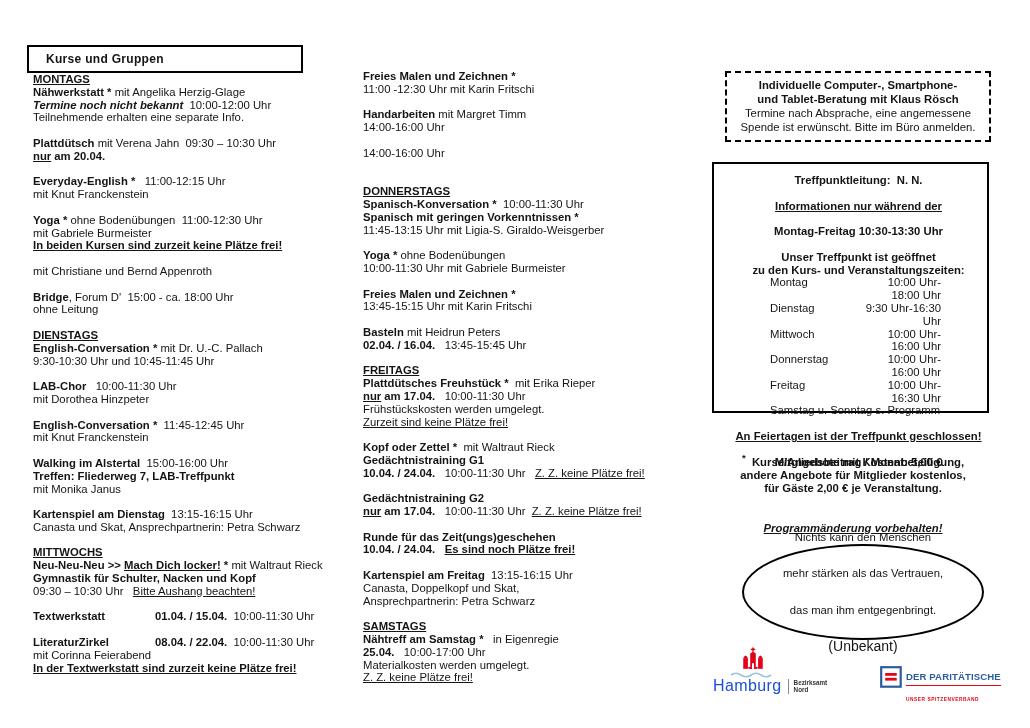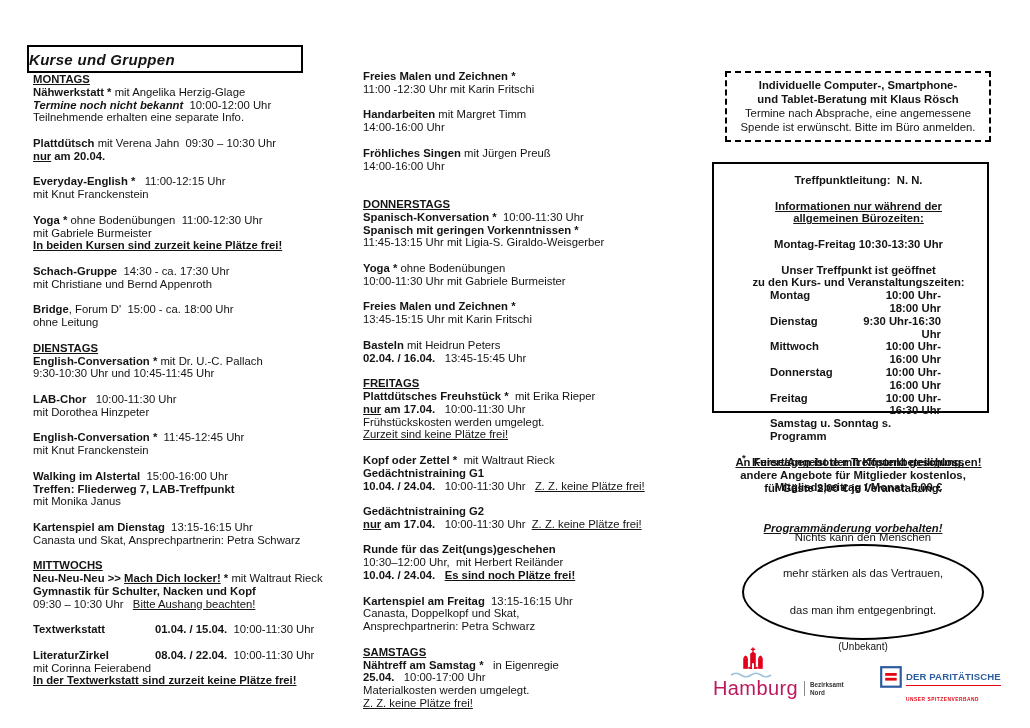--- a/index.html
+++ b/index.html
@@ -6,63 +6,63 @@
   .page{
     position:relative; width:1030px; height:728px; background:#ffffff;
     font-family:"Liberation Sans", sans-serif; color:#141414; overflow:hidden;
   }
   .line{white-space:pre-wrap; line-height:12.8px; min-height:12.8px; font-size:11.3px;}
   .blank{height:12.8px;}
   .b{font-weight:bold;}
   .i{font-style:italic;}
   .u{text-decoration:underline;}
   .p{vertical-align:super; font-size:85%;}
-  .m{font-size:10px;}
+  .m{font-size:14px;}
 
   .title-box{
     position:absolute; left:27px; top:45px; width:272px; height:24px;
     border:2px solid #000; display:flex; align-items:center;
   }
-  .title-box .title{font-size:15px; font-weight:bold; font-style:italic; letter-spacing:0.3px;}
+  .title-box .title{font-size:12px; font-weight:bold; padding-left:17px; letter-spacing:0.3px;}
 
   .col{position:absolute; width:332px;}
   .col-left{left:33px; top:73px;}
   .col-mid{left:363px; top:70px;}
 
   .box-dashed{
     position:absolute; left:725px; top:71px; width:258px;
     border:2px dashed #000; text-align:center; padding:5px 2px 6px 2px;
   }
   .box-dashed .line{line-height:14px; min-height:14px;}
 
   .box-solid{
     position:absolute; left:712px; top:162px; width:277px; height:251px;
     border:2px solid #000; text-align:center; padding-top:10px; box-sizing:border-box;padding-left:16px;
   }
   .hours{padding:0 46px 0 40px; text-align:left;}
-  .hrow{display:flex; font-size:11.3px; line-height:12.8px; font-weight:bold;}
+  .hrow{display:flex; font-size:11.3px; line-height:12.8px; font-weight:normal;}
   .hday{width:92px;}
   .htime{flex:1; text-align:right;}
   .hrow.full{display:block;}
 
   .footnote{position:absolute; left:703px; top:451px; width:300px; text-align:center;}
   .footnote .line{line-height:13.2px; min-height:13.2px;}
 
   .ellipse{
     position:absolute; left:742px; top:544px; width:238px; height:92px;
     border:2.5px solid #000; border-radius:50%;
     display:flex; flex-direction:column; justify-content:center; text-align:center;gap:23px;
   }
   .ellipse .line{line-height:13.2px; min-height:13.2px;}
 
   .hamburg-logo{position:absolute; left:713px; top:647px; width:170px; height:52px;}
   .hh-castle{position:absolute; left:27px; top:0;}
   .hh-wave{position:absolute; left:17px; top:24px;}
   .hh-row{position:absolute; left:0; top:30px; display:flex; align-items:center;}
-  .hh-word{font-size:20px; color:#be185d; letter-spacing:0.4px;}
+  .hh-word{font-size:16px; color:#1d4ed8; letter-spacing:0.4px;}
   .hh-bar{width:1px; height:15px; background:#8a8a8a; margin:0 5px 0 6px;}
   .hh-sub{font-size:6.3px; font-weight:bold; color:#333; line-height:7.5px;}
 
   .pari-logo{position:absolute; left:880px; top:666px; display:flex; align-items:flex-start;}
   .pp-text{margin-left:3px;}
   .pp-name{font-size:9.6px; font-weight:bold; color:#2b5d9e; letter-spacing:0.1px; line-height:11px;}
   .pp-rule{height:1.8px; background:#e30613; margin:0.5px 0 1px 0;}
   .pp-sub{font-size:4.8px; font-weight:bold; color:#e30613; letter-spacing:0.55px;}
 </style>
 </head>
@@ -83,21 +83,20 @@
       <div class="line"><span class="b">Plattdütsch</span><span> mit Verena Jahn  09:30 – 10:30 Uhr</span></div>
       <div class="line"><span class="b u">nur</span><span class="b"> am 20.04.</span></div>
       <div class="line blank"></div>
       <div class="line"><span class="b">Everyday-English *</span><span>   11:00-12:15 Uhr</span></div>
       <div class="line"><span>mit Knut Franckenstein</span></div>
       <div class="line blank"></div>
       <div class="line"><span class="b">Yoga *</span><span> ohne Bodenübungen  11:00-12:30 Uhr</span></div>
       <div class="line"><span>mit Gabriele Burmeister</span></div>
       <div class="line"><span class="b u">In beiden Kursen sind zurzeit keine Plätze frei!</span></div>
       <div class="line blank"></div>
-      <div class="line"><span class="b">Schach-Gruppe</span><span>  14:30 - ca. 17:30 Uhr</span></div>
       <div class="line"><span>mit Christiane und Bernd Appenroth</span></div>
       <div class="line blank"></div>
       <div class="line"><span class="b">Bridge</span><span>, Forum D'  15:00 - ca. 18:00 Uhr</span></div>
       <div class="line"><span>ohne Leitung</span></div>
       <div class="line blank"></div>
       <div class="line"><span class="b u">DIENSTAGS</span></div>
       <div class="line"><span class="b">English-Conversation *</span><span> mit Dr. U.-C. Pallach</span></div>
       <div class="line"><span>9:30-10:30 Uhr und 10:45-11:45 Uhr</span></div>
       <div class="line blank"></div>
       <div class="line"><span class="b">LAB-Chor</span><span>   10:00-11:30 Uhr</span></div>
@@ -125,21 +124,20 @@
       <div class="line"><span class="b u">In der Textwerkstatt sind zurzeit keine Plätze frei!</span></div>
     </div>
 
   <div class="col col-mid">
       <div class="line"><span class="b">Freies Malen und Zeichnen *</span></div>
       <div class="line"><span>11:00 -12:30 Uhr mit Karin Fritschi</span></div>
       <div class="line blank"></div>
       <div class="line"><span class="b">Handarbeiten</span><span> mit Margret Timm</span></div>
       <div class="line"><span>14:00-16:00 Uhr</span></div>
       <div class="line blank"></div>
-      <div class="line"><span class="b">Fröhliches Singen</span><span> mit Jürgen Preuß</span></div>
       <div class="line"><span>14:00-16:00 Uhr</span></div>
       <div class="line blank"></div>
       <div class="line blank"></div>
       <div class="line"><span class="b u">DONNERSTAGS</span></div>
       <div class="line"><span class="b">Spanisch-Konversation *</span><span>  10:00-11:30 Uhr</span></div>
       <div class="line"><span class="b">Spanisch mit geringen Vorkenntnissen *</span></div>
       <div class="line"><span>11:45-13:15 Uhr mit Ligia-S. Giraldo-Weisgerber</span></div>
       <div class="line blank"></div>
       <div class="line"><span class="b">Yoga *</span><span> ohne Bodenübungen</span></div>
       <div class="line"><span>10:00-11:30 Uhr mit Gabriele Burmeister</span></div>
@@ -157,21 +155,20 @@
       <div class="line"><span class="u">Zurzeit sind keine Plätze frei!</span></div>
       <div class="line blank"></div>
       <div class="line"><span class="b">Kopf oder Zettel *</span><span>  mit Waltraut Rieck</span></div>
       <div class="line"><span class="b">Gedächtnistraining G1</span></div>
       <div class="line"><span class="b">10.04. / 24.04.</span><span>   10:00-11:30 Uhr   </span><span class="u">Z. Z. keine Plätze frei!</span></div>
       <div class="line blank"></div>
       <div class="line"><span class="b">Gedächtnistraining G2</span></div>
       <div class="line"><span class="b u">nur</span><span class="b"> am 17.04.</span><span>   10:00-11:30 Uhr  </span><span class="u">Z. Z. keine Plätze frei!</span></div>
       <div class="line blank"></div>
       <div class="line"><span class="b">Runde für das Zeit(ungs)geschehen</span></div>
-      <div class="line"><span>10:30–12:00 Uhr,  mit Herbert Reiländer</span></div>
       <div class="line"><span class="b">10.04. / 24.04.</span><span>   </span><span class="b u">Es sind noch Plätze frei!</span></div>
       <div class="line blank"></div>
       <div class="line"><span class="b">Kartenspiel am Freitag</span><span>  13:15-16:15 Uhr</span></div>
       <div class="line"><span>Canasta, Doppelkopf und Skat,</span></div>
       <div class="line"><span>Ansprechpartnerin: Petra Schwarz</span></div>
       <div class="line blank"></div>
       <div class="line"><span class="b u">SAMSTAGS</span></div>
       <div class="line"><span class="b">Nähtreff am Samstag *</span><span>   in Eigenregie</span></div>
       <div class="line"><span class="b">25.04.</span><span>   10:00-17:00 Uhr</span></div>
       <div class="line"><span>Materialkosten werden umgelegt.</span></div>
@@ -183,21 +180,20 @@
       <div class="line"><span class="b">und Tablet-Beratung mit Klaus Rösch</span></div>
       <div class="line"><span>Termine nach Absprache, eine angemessene</span></div>
       <div class="line"><span>Spende ist erwünscht. Bitte im Büro anmelden.</span></div>
     </div>
 
   <div class="box-solid">
     <div>
         <div class="line"><span class="b">Treffpunktleitung:  N. N.</span></div>
         <div class="line blank"></div>
         <div class="line"><span class="b u">Informationen nur während der</span></div>
-        <div class="line"><span class="b u">allgemeinen Bürozeiten:</span></div>
         <div class="line blank"></div>
         <div class="line"><span class="b">Montag-Freitag 10:30-13:30 Uhr</span></div>
         <div class="line blank"></div>
         <div class="line"><span class="b">Unser Treffpunkt ist geöffnet</span></div>
         <div class="line"><span class="b">zu den Kurs- und Veranstaltungszeiten:</span></div>
       </div>
     <div class="hours">
         <div class="hrow">
           <span class="hday">Montag</span>
           <span class="htime">10:00 Uhr-18:00 Uhr</span>

